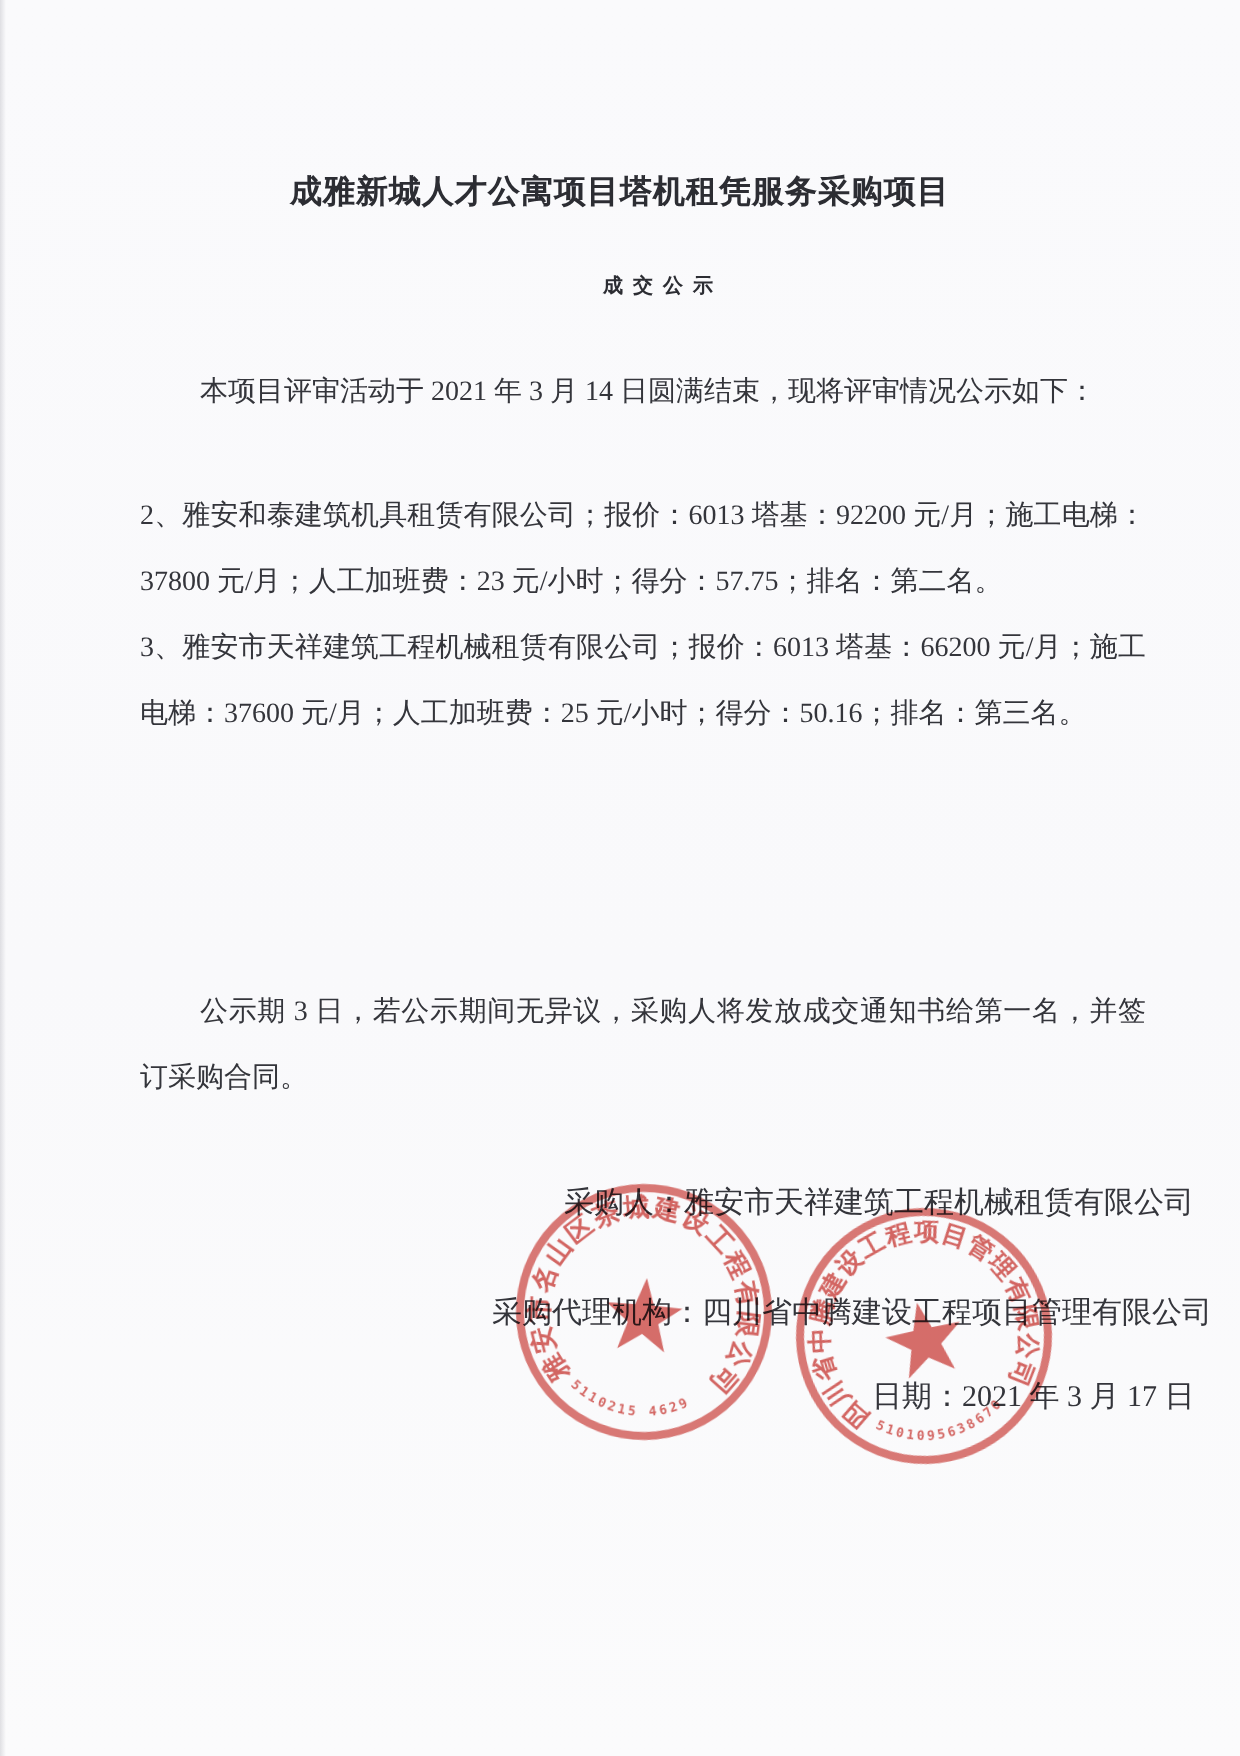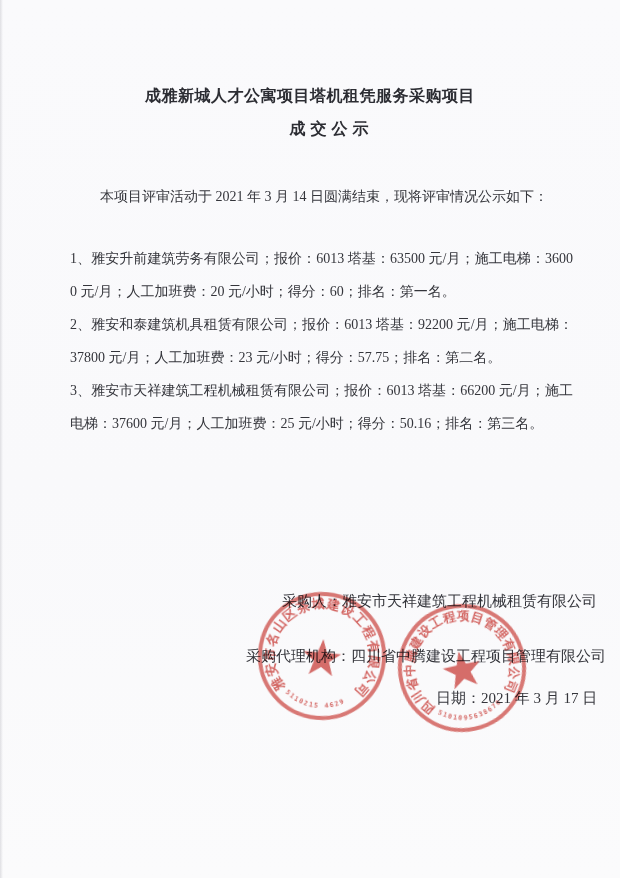--- a/index.html
+++ b/index.html
@@ -15,21 +15,21 @@
   .scan-edge-left {
     position:absolute; left:0; top:0; width:3px; height:100%;
     background:linear-gradient(90deg,#c9c9cf, rgba(240,240,244,0));
     opacity:.55;
   }
   .title {
     position:absolute; left:0; right:0; text-align:center;
     font-weight:700; color:#2c2d33;
   }
   .title-1 { top:86px; font-size:16px; letter-spacing:0.5px;text-align:center; }
-  .title-2 { top:119px; font-size:16px; letter-spacing:5px;margin-left:43px; }
+  .title-2 { top:136px; font-size:10px; letter-spacing:5px;margin-left:43px; }
   .para {
     position:absolute; left:70px; width:503px;
     font-size:14px; line-height:33px;
     text-align:justify; word-break:break-all;
     color:#34353b;
   }
   .indent { text-indent:30px; }
   .intro { top:180px; }
   .bidders { top:242px; }
   .bidders p { margin:0; }
@@ -66,25 +66,25 @@
 
 <div class="page">
   <div class="scan-edge-left"></div>
 
   <div class="title title-1">成雅新城人才公寓项目塔机租凭服务采购项目</div>
   <div class="title title-2">成交公示</div>
 
   <div class="para indent intro">本项目评审活动于 2021 年 3 月 14 日圆满结束，现将评审情况公示如下：</div>
 
   <div class="para bidders">
-    <p>1、雅安升前建筑劳务有限公司；报价：6013 塔基：63500 元/月；施工电梯：36000 元/月；人工加班费：20 元/小时；得分：60；排名：第一名。</p>
     <p>2、雅安和泰建筑机具租赁有限公司；报价：6013 塔基：92200 元/月；施工电梯：37800 元/月；人工加班费：23 元/小时；得分：57.75；排名：第二名。</p>
     <p>3、雅安市天祥建筑工程机械租赁有限公司；报价：6013 塔基：66200 元/月；施工电梯：37600 元/月；人工加班费：25 元/小时；得分：50.16；排名：第三名。</p>
   </div>
 
+  <div class="para indent notice">公示期 3 日，若公示期间无异议，采购人将发放成交通知书给第一名，并签订采购合同。</div>
 
   <div class="sig-line sig-purchaser">采购人：雅安市天祥建筑工程机械租赁有限公司</div>
   <div class="sig-line sig-agency">采购代理机构：四川省中腾建设工程项目管理有限公司</div>
   <div class="sig-line sig-date">日期：2021 年 3 月 17 日</div>
 
   <div class="seal seal-left">
     <svg width="140" height="140" viewBox="0 0 140 140">
       <defs>
         <path id="arcL" d="M 36.1,103.9 A 48,48 0 1 1 103.9,103.9"></path>
         <path id="numL" d="M 36.6,109.8 A 52,52 0 0 0 103.4,109.8"></path>

